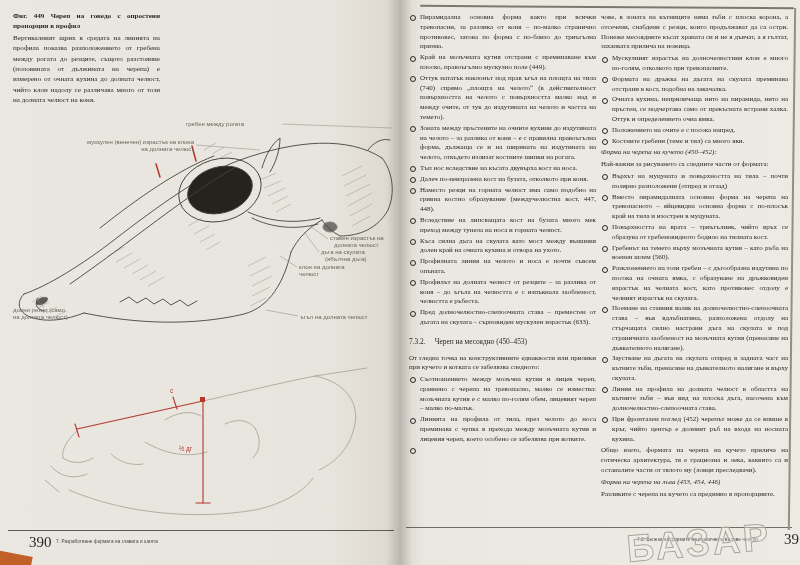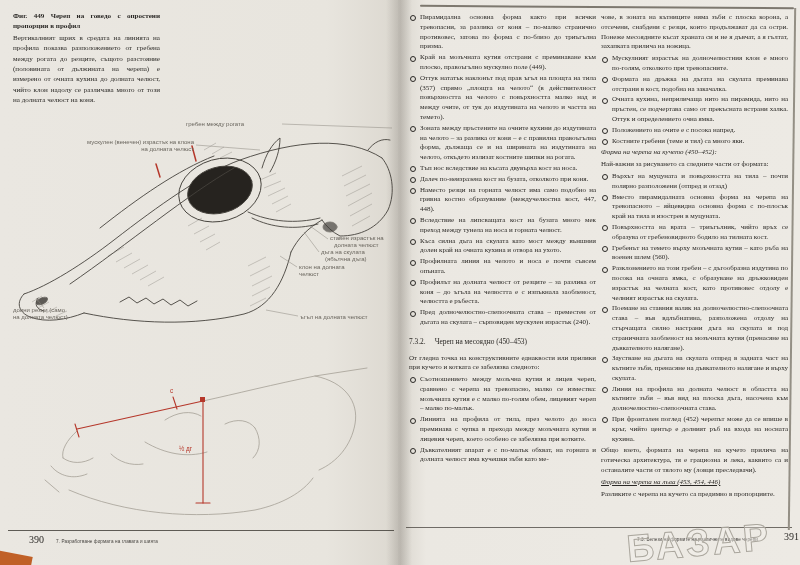--- a/index.html
+++ b/index.html
@@ -22,41 +22,41 @@
   
   .skull-svg{position:absolute;left:8px;top:106px;}
   .sketch-svg{position:absolute;left:15px;top:358px;}
   .lbl{font-family:"Liberation Sans","DejaVu Sans",sans-serif;font-size:6px;fill:#6a665e;}
   .lblr{font-family:"Liberation Sans","DejaVu Sans",sans-serif;font-size:6.4px;fill:#b5372a;}
 
   
   .rule{position:absolute;height:1.1px;background:#45423c;opacity:.85;}
   .rule-left{left:8px;top:530px;width:386px;}
   .rule-right{left:406px;top:527px;width:386px;opacity:.75;}
-  .folio{position:absolute;font-size:10px;color:#2b2926;}
+  .folio{position:absolute;font-size:15px;color:#2b2926;}
   .folio-left{left:29px;top:534px;}
   .folio-right{left:784px;top:531px;}
   .running{position:absolute;font-family:"Liberation Sans","DejaVu Sans",sans-serif;
            font-size:4.6px;color:#474440;letter-spacing:.1px;}
   .running-left{left:56px;top:539px;}
   .running-right{left:560px;top:537px;width:198px;text-align:right;}
 
   
   .col{position:absolute;width:187px;font-size:7px;line-height:9.8px;text-align:justify;overflow:hidden;}
   .col1{left:409px;top:13px;height:514px;}
   .col2{left:601px;top:13px;height:513px;}
   .col p{margin:0 0 2px;}
   ul.blist{list-style:none;margin:0 0 2px;padding:0;}
   ul.blist li{position:relative;padding-left:11px;margin-bottom:1px;}
   ul.blist li .circ{position:absolute;left:1px;top:2.4px;width:4px;height:4px;
                     border:.8px solid #2b2926;border-radius:50%;background:transparent;}
   .sec-head{margin:9px 0 7px;font-size:7.4px;}
   .sec-head .num{margin-right:9px;}
   .ital-head{font-style:italic;margin:8px 0 2px;}
-  .mt6{margin-top:6px;text-decoration:underline;}
+  .mt6{margin-top:6px;}
 
   
   .watermark{position:absolute;left:622px;top:522px;}
 </style>
 </head>
 <body>
 
 <div class="shot">
 
   <div class="page page-left">
@@ -159,51 +159,51 @@
   <div class="page page-right"></div>
 
   <div class="col col1">
     <ul class="blist">
 
         <li><span class="circ"></span><span>Пирамидална основна форма както при всички тревопасни, за разлика от коня – по-малко странично противовес, затова по форма с по-близо до триъгълна призма.</span></li>
 
         <li><span class="circ"></span><span>Край на мозъчната кутия отстрани с преминаване към плоско, правоъгълно мускулно поле (449).</span></li>
 
 
-        <li><span class="circ"></span><span>Оттук нататък наклонът под прав ъгъл на площта на тила (357) спрямо „площта на челото“ (в действителност повърхността на челото с повърхността малко над и между очите, от тук до издутината на челото и частта на темето).</span></li>
+        <li><span class="circ"></span><span>Оттук нататък наклонът под прав ъгъл на площта на тила (740) спрямо „площта на челото“ (в действителност повърхността на челото с повърхността малко над и между очите, от тук до издутината на челото и частта на темето).</span></li>
 
         <li><span class="circ"></span><span>Зоната между пръстените на очните кухини до издутината на челото – за разлика от коня – е с правилна правоъгълна форма, дължаща се и на ширината на издутината на челото, откъдето излизат костните шипки на рогата.</span></li>
 
         <li><span class="circ"></span><span>Тъп нос вследствие на късата двувърха кост на носа.</span></li>
 
         <li><span class="circ"></span><span>Далеч по-неизразена кост на бузата, отколкото при коня.</span></li>
 
         <li><span class="circ"></span><span>Наместо резци на горната челюст има само подобно на гривна костно образувание (междучелюстна кост, 447, 448).</span></li>
 
         <li><span class="circ"></span><span>Вследствие на липсващата кост на бузата много мек преход между тунела на носа и горната челюст.</span></li>
 
         <li><span class="circ"></span><span>Къса силна дъга на скулата като мост между външния долен край на очната кухина и отвора на ухото.</span></li>
 
         <li><span class="circ"></span><span>Профилната линия на челото и носа е почти съвсем опъната.</span></li>
 
         <li><span class="circ"></span><span>Профилът на долната челюст от резците – за разлика от коня – до ъгъла на челюстта е с изпъкнала заобленост, челюстта е ръбеста.</span></li>
 
-        <li><span class="circ"></span><span>Пред долночелюстно-слепоочната става – преместен от дъгата на скулата – сърповиден мускулен израстък (240).</span></li>
+        <li><span class="circ"></span><span>Пред долночелюстно-слепоочната става – преместен от дъгата на скулата – сърповиден мускулен израстък (633).</span></li>
       </ul>
     <div class="sec-head">
       <span class="num">7.3.2.</span><span>Череп на месоядно (450–453)</span>
     </div>
     <p>От гледна точка на конструктивните еднаквости или прилики при кучето и котката се забелязва следното:</p>
     <ul class="blist">
 
         <li><span class="circ"></span><span>Съотношението между мозъчна кутия и лицев череп, сравнено с черепа на тревопасно, малко се измества: мозъчната кутия е с малко по-голям обем, лицевият череп – малко по-малък.</span></li>
 
         <li><span class="circ"></span><span>Линията на профила от тила, през челото до носа преминава с чупка в прехода между мозъчната кутия и лицевия череп, което особено се забелязва при котките.</span></li>
 
-        <li><span class="circ"></span><span>Дъвкателният апарат е с по-малък обхват, на горната и долната челюст има кучешки зъби като ме-</span></li>
+        <li><span class="circ"></span></li>
       </ul>
   </div>
 
   <div class="col col2">
     <p>чове, в зоната на кътниците няма зъби с плоска корона, а отсечени, снабдени с резци, които продължават да са остри. Понеже месоядните късат храната си и не я дъвчат, а я гълтат, захапката прилича на ножица.</p>
     <ul class="blist">
 
         <li><span class="circ"></span><span>Мускулният израстък на долночелюстния клон е много по-голям, отколкото при тревопасните.</span></li>
 
         <li><span class="circ"></span><span>Формата на дръжка на дъгата на скулата преминава отстрани в кост, подобна на закачалка.</span></li>

